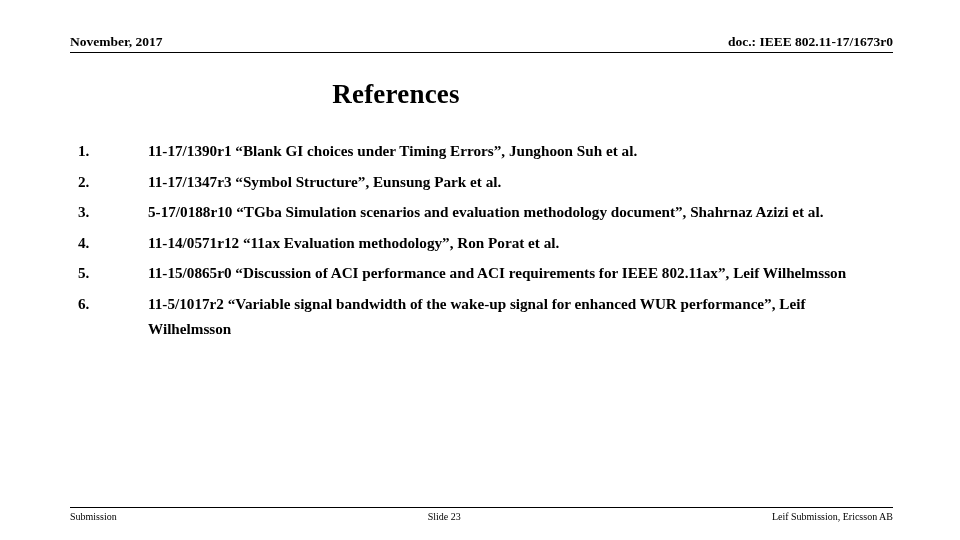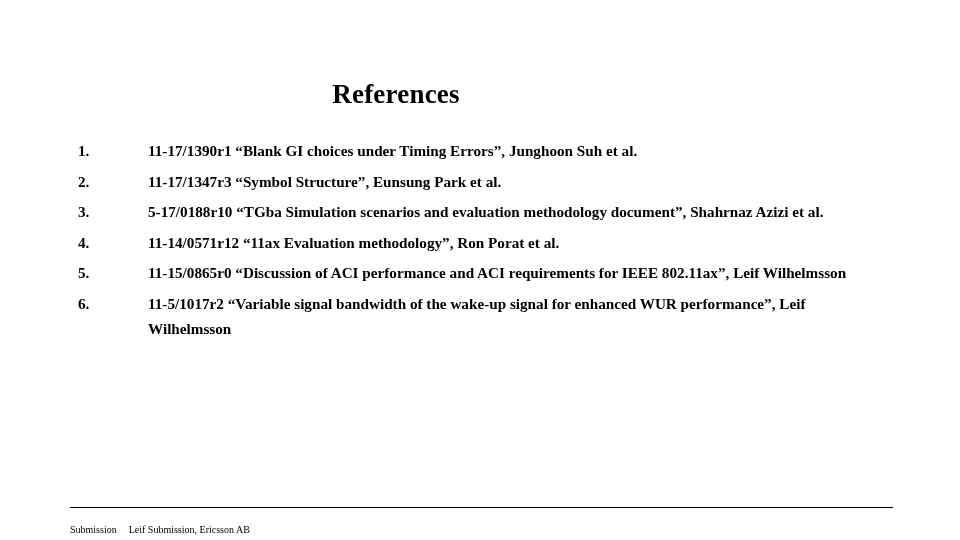--- a/index.html
+++ b/index.html
@@ -88,40 +88,43 @@
 
   
   .footer {
     position: absolute;
     left: 70px;
     top: 507px;
     width: 823px;
     border-top: 1.5px solid #000;
     display: flex;
     align-items: flex-end;
-    padding-top: 15px;
-    gap: 12px;
+    padding-top: 2px;
   }
   .footer-left,
   .footer-center,
   .footer-right {
     font-size: 10px;
     font-weight: normal;
     line-height: 13px;
     white-space: nowrap;
   }
   .footer-left { flex: 0 0 auto; text-align: left; }
   .footer-center { flex: 1 1 auto; text-align: center; }
   .footer-right { flex: 0 0 auto; text-align: right; }
 </style>
 </head>
 <body>
 
 <div class="slide">
 
+  <div class="header">
+    <div class="header-left">November, 2017</div>
+    <div class="header-right">doc.: IEEE 802.11-17/1673r0</div>
+  </div>
 
   <div class="title">References</div>
 
   <div class="ref-list">
 
     <div class="ref-item">
       <span class="ref-num">1.</span>
       <span class="ref-text">11-17/1390r1 “Blank GI choices under Timing Errors”, Junghoon Suh et al.</span>
     </div>
 
@@ -147,16 +150,17 @@
 
     <div class="ref-item">
       <span class="ref-num">6.</span>
       <span class="ref-text">11-5/1017r2 “Variable signal bandwidth of the wake-up signal for enhanced WUR performance”, Leif Wilhelmsson</span>
     </div>
 
   </div>
 
   <div class="footer">
     <div class="footer-left">Submission</div>
+    <div class="footer-center">Slide 23</div>
     <div class="footer-right">Leif Submission, Ericsson AB</div>
   </div>
 
 </div>
 
 </body></html>

